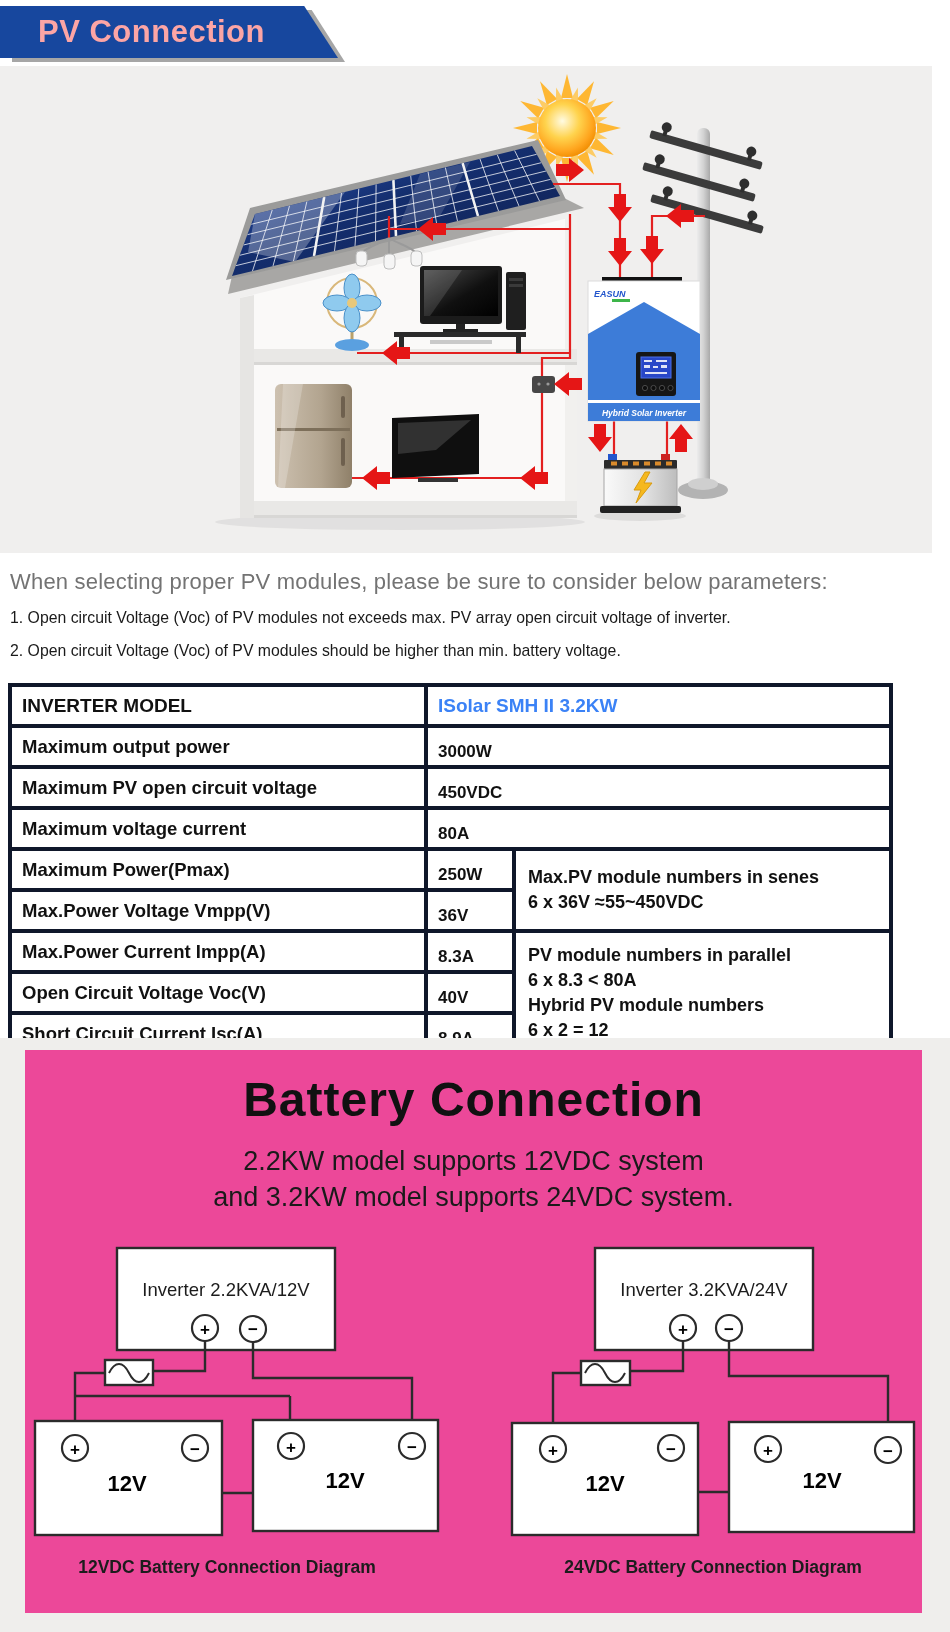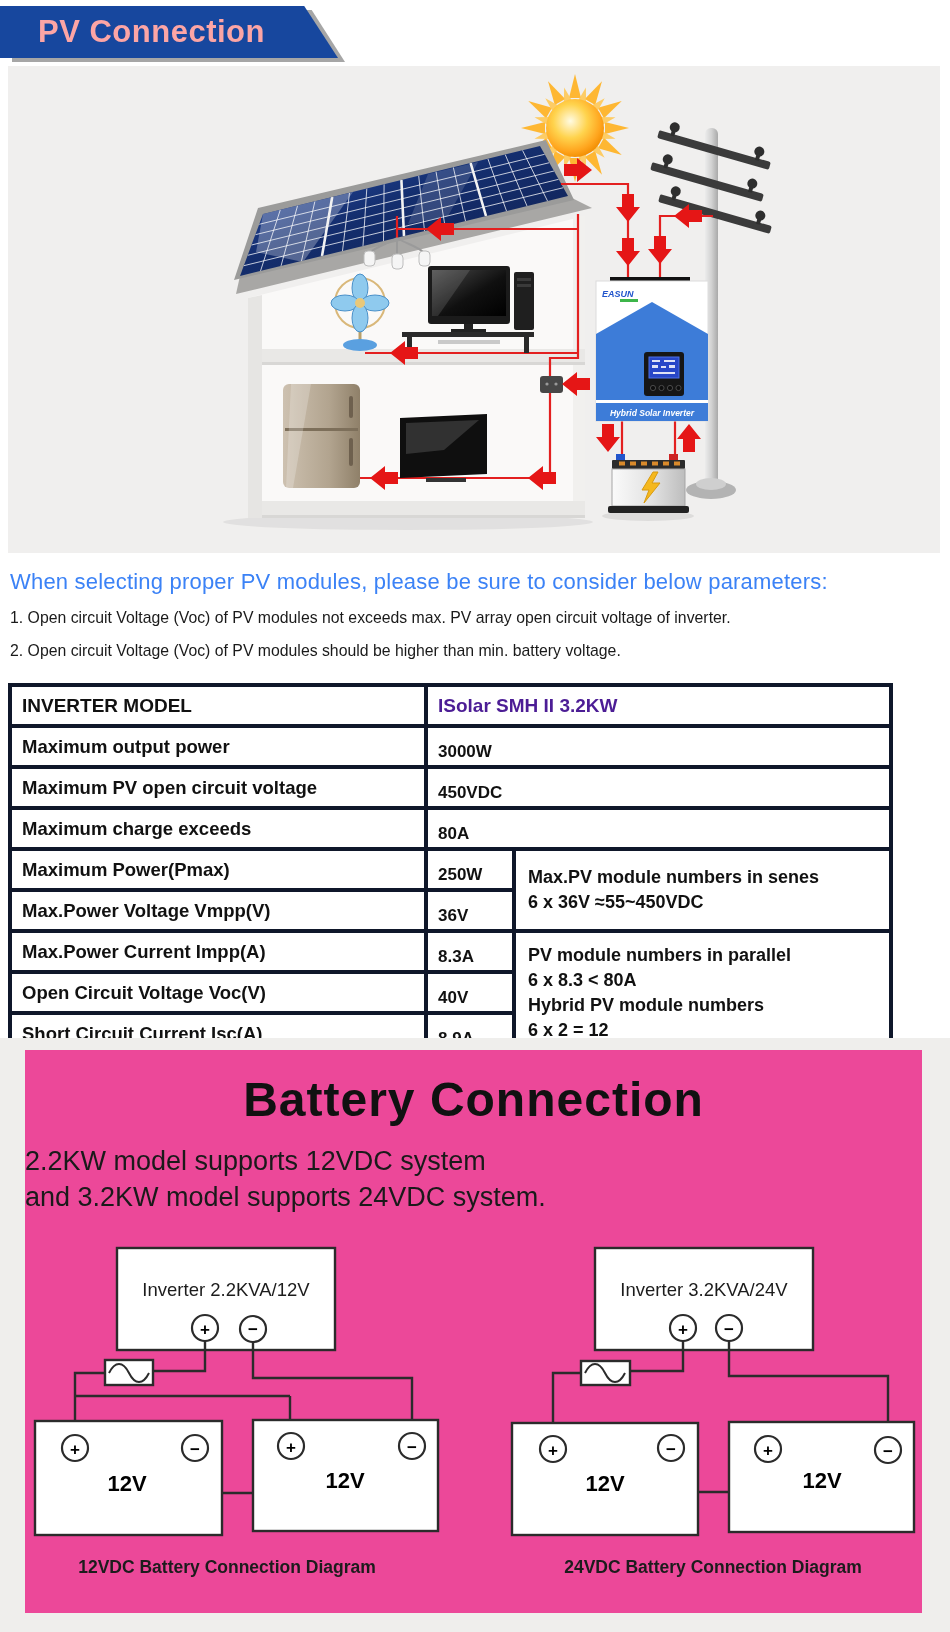--- a/index.html
+++ b/index.html
@@ -3,38 +3,38 @@
 <meta charset="utf-8">
 <style>
   html,body{margin:0;padding:0;}
   body{width:950px;height:1632px;background:#ffffff;font-family:"Liberation Sans",sans-serif;color:#111;overflow:hidden;position:relative;}
   
   .banner-row{position:relative;height:66px;}
   .banner-shadow{position:absolute;left:12px;top:10px;width:333px;height:52px;background:#a6a6a6;clip-path:polygon(0 0,90% 0,100% 100%,0 100%);}
   .banner{position:absolute;left:0;top:6px;width:338px;height:52px;background:#17479e;clip-path:polygon(0 0,90% 0,100% 100%,0 100%);}
   .banner span{display:block;color:#fca5a5;font-weight:bold;font-size:31px;line-height:52px;padding-left:38px;letter-spacing:.5px;}
   
-  .illustration{margin-left:8px;width:932px;height:487px;background:#f0efee;}
+  .illustration{width:932px;height:487px;background:#f0efee;}
   svg text{font-family:"Liberation Sans",sans-serif;}
   
-  .intro{margin:16px 0 0 10px;font-size:22px;letter-spacing:.2px;color:#3b82f6;}
+  .intro{margin:16px 0 0 10px;font-size:22px;letter-spacing:.2px;color:#737373;}
   .bullet{margin:13px 0 0 10px;font-size:17px;color:#1a1a1a;transform:scaleX(.93);transform-origin:0 50%;white-space:nowrap;}
   
   .spec-table{margin:22px 0 0 8px;border-collapse:collapse;width:885px;table-layout:fixed;}
   .spec-table td{border:4px solid #0f172a;vertical-align:middle;padding:2px 6px 2px 10px;}
   .spec-table td.lab{font-weight:bold;font-size:18.5px;height:33px;}
   .spec-table tr.hdr td.lab{font-size:19px;}
   .spec-table td.val{font-weight:bold;font-size:17px;padding-top:12px;}
-  .spec-table td.red{color:#4c1d95;font-weight:bold;font-size:19px;}
+  .spec-table td.red{color:#3b82f6;font-weight:bold;font-size:19px;}
   .spec-table td.note{font-weight:bold;font-size:18px;line-height:25px;padding-left:12px;}
   
   .battery-section{position:absolute;left:0;top:1038px;width:950px;height:594px;background:#efeeec;}
   .battery-card{position:absolute;left:25px;top:12px;width:897px;height:563px;background:#ec4899;}
   .battery-title{text-align:center;font-size:48px;font-weight:bold;margin-top:22px;letter-spacing:1px;}
-  .battery-sub{font-size:27px;margin-top:16px;line-height:36px;color:#1a1a1a;}
+  .battery-sub{text-align:center;font-size:27px;margin-top:16px;line-height:36px;color:#1a1a1a;}
   .diagrams{display:flex;justify-content:space-between;padding:0 0 0 5px;margin-top:8px;}
 </style>
 </head>
 <body>
 
 <div class="banner-row">
   <div class="banner-shadow"></div>
   <div class="banner">
     <span>PV Connection</span>
   </div>
@@ -307,21 +307,21 @@
   </tr>
   <tr>
     <td class="lab">Maximum output power</td>
     <td colspan="2" class="val">3000W</td>
   </tr>
   <tr>
     <td class="lab">Maximum PV open circuit voltage</td>
     <td colspan="2" class="val">450VDC</td>
   </tr>
   <tr>
-    <td class="lab">Maximum charge exceeds</td>
+    <td class="lab">Maximum voltage current</td>
     <td colspan="2" class="val">80A</td>
   </tr>
   <tr>
     <td class="lab">Maximum Power(Pmax)</td>
     <td class="val">250W</td>
     <td class="note" rowspan="2">
       <div>Max.PV module numbers in senes</div>
       <div>6 x 36V ≈55~450VDC</div>
     </td>
   </tr>

